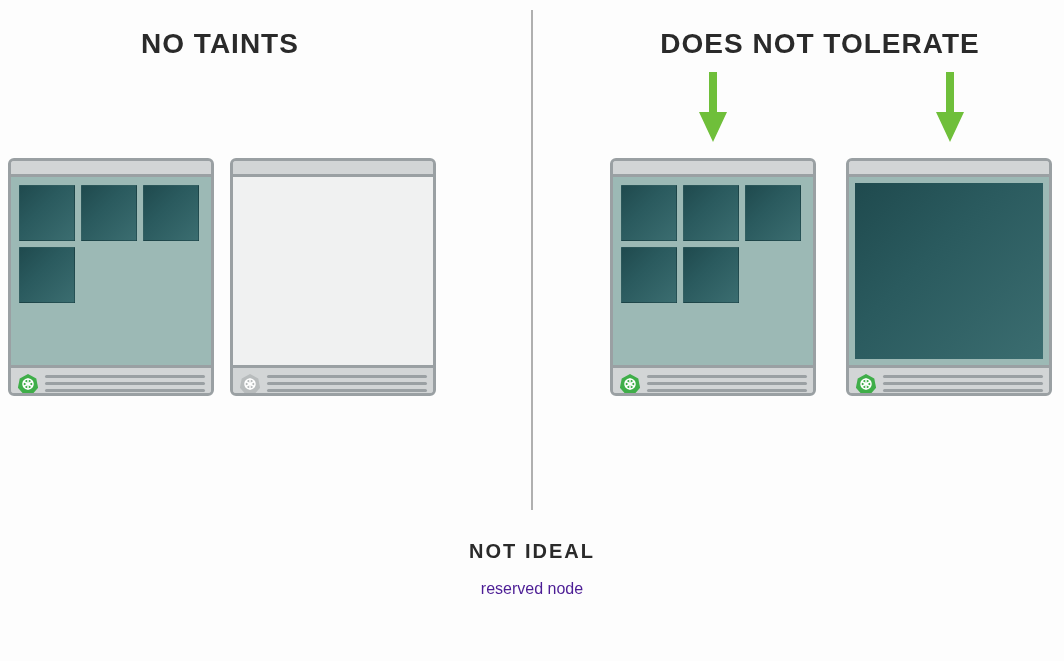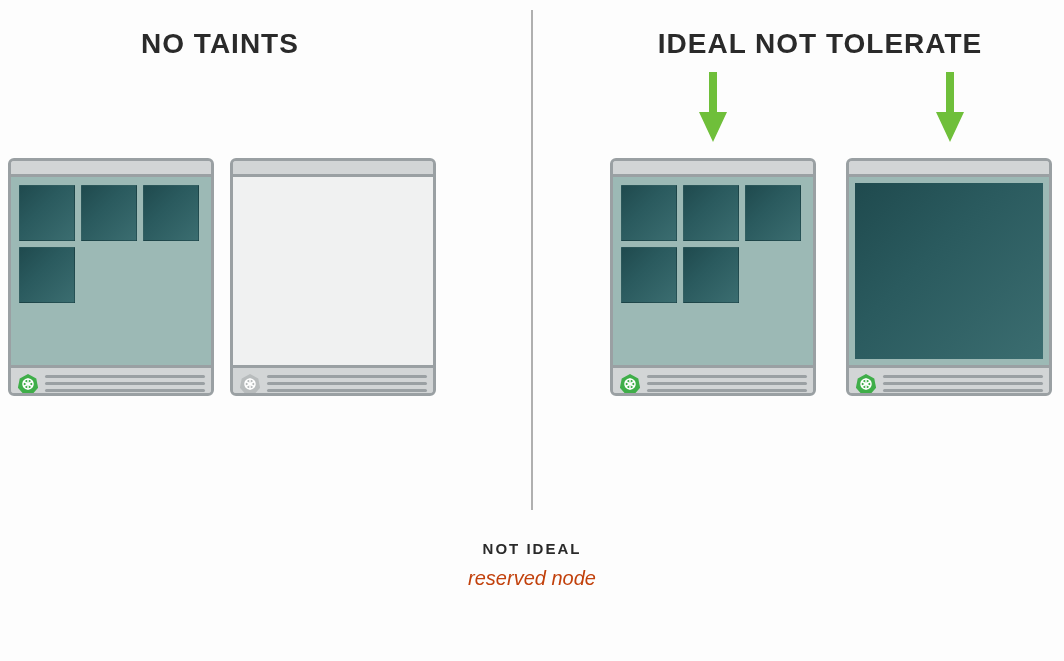--- a/index.html
+++ b/index.html
@@ -120,40 +120,39 @@
   }
 
   
   .bottom {
     position: absolute;
     left: 0; right: 0;
     top: 540px;
     text-align: center;
   }
   .bottom .caps {
-    font-size: 15px;
+    font-size: 20px;
     font-weight: 800;
     letter-spacing: 2px;
     color: #2a2a2a;
-    margin-bottom: 6px;
+    margin-bottom: 14px;
   }
   .bottom .sub {
-    font-size: 20px;
-    color: #c2410c;
+    font-size: 16px;
+    color: #4c1d95;
     line-height: 1.5;
-    font-style: italic;
   }
 </style>
 </head>
 <body>
 
 <div class="canvas">
 
   <div class="title left">NO TAINTS</div>
-  <div class="title right">IDEAL NOT TOLERATE</div>
+  <div class="title right">DOES NOT TOLERATE</div>
 
   <div class="divider"></div>
 
   <div class="arrow" style="left:693px">
     <svg viewBox="0 0 40 70">
         <path d="M16 0 h8 v40 h10 L20 70 L6 40 h10 Z" fill="#6fbf3a"></path>
       </svg>
   </div>
   <div class="arrow" style="left:930px">
     <svg viewBox="0 0 40 70">

